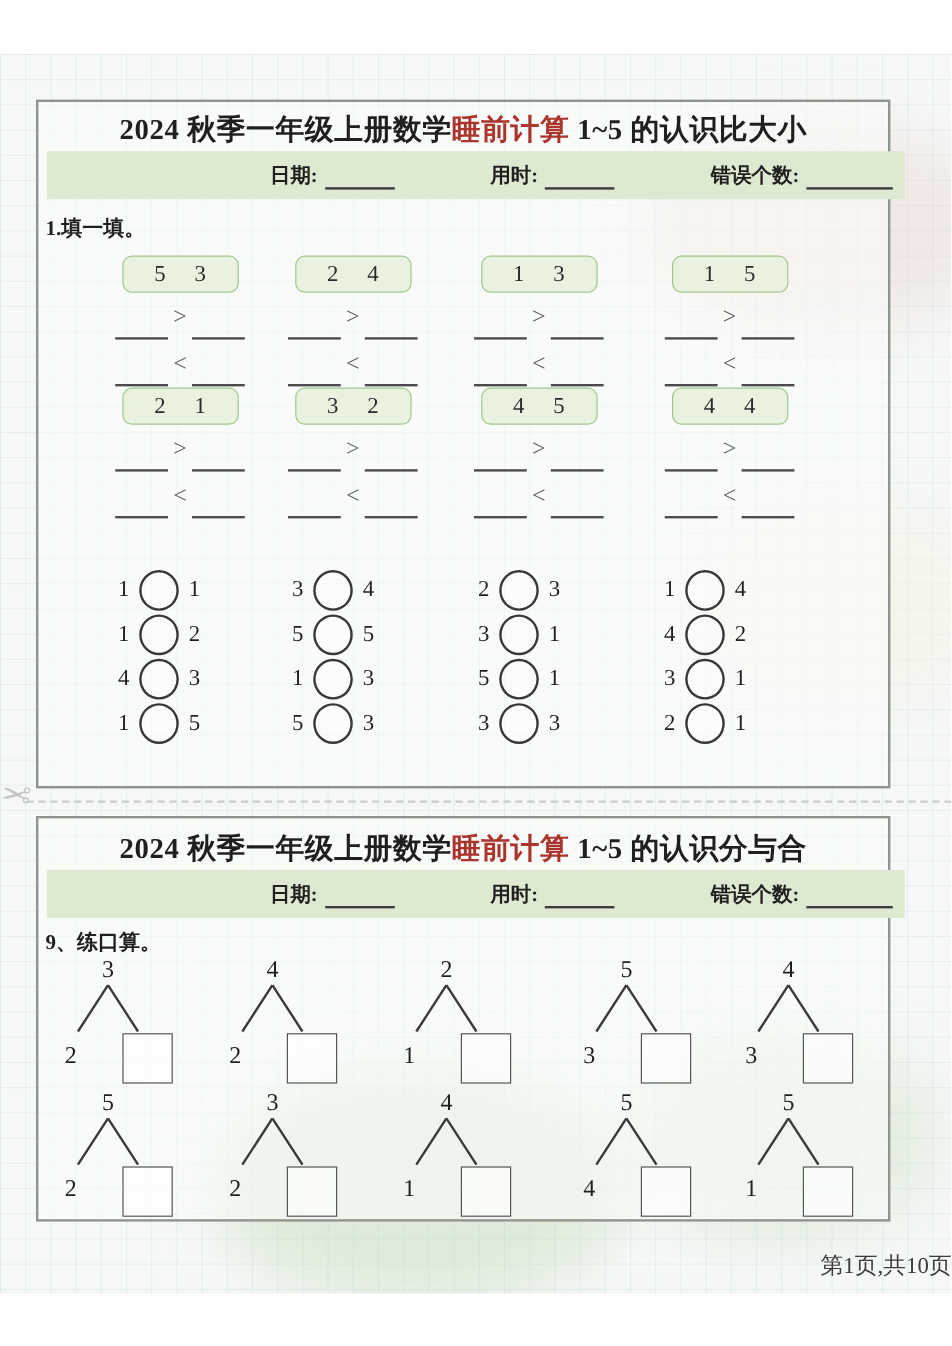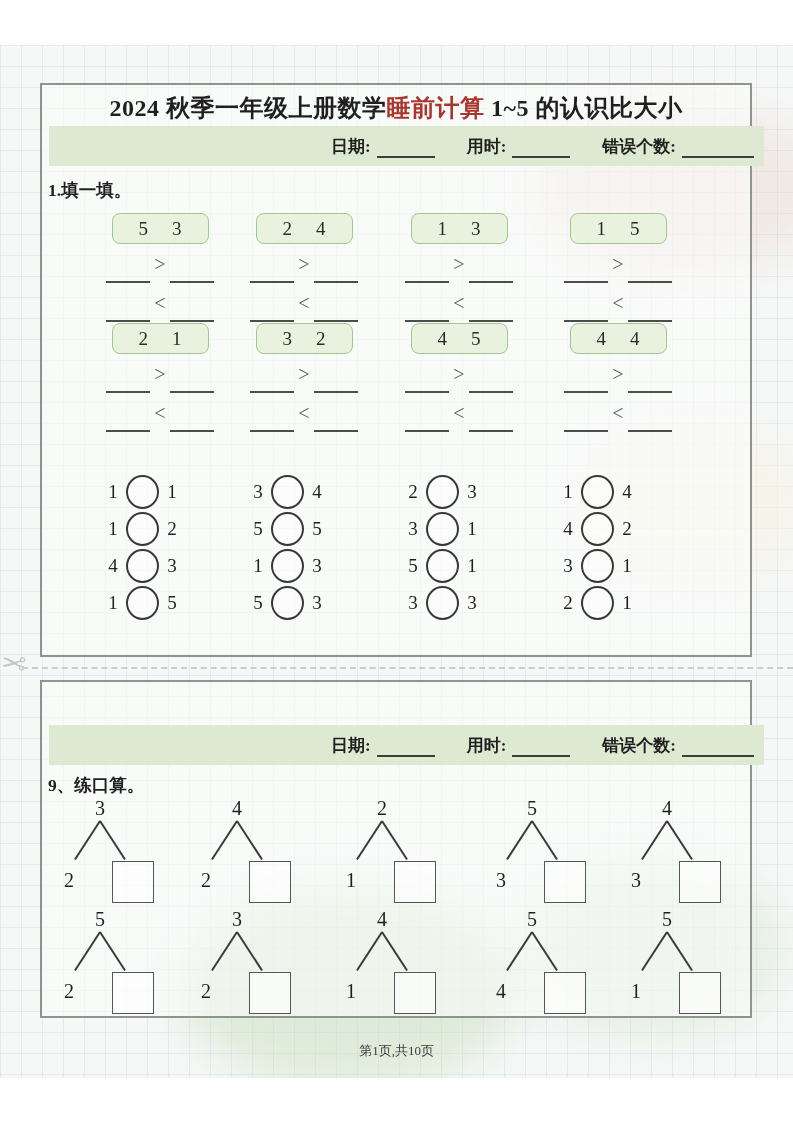--- a/index.html
+++ b/index.html
@@ -14,34 +14,34 @@
       linear-gradient(rgba(185,212,224,0.32) 1px, transparent 1px),
       linear-gradient(90deg, rgba(185,212,224,0.32) 1px, transparent 1px);
     background-size:21px 21px; overflow:hidden; }
   .blob { position:absolute; border-radius:50%; filter:blur(22px); }
   .blob.pink  { width:300px; height:170px; right:-40px; top:60px;  background:rgba(233,205,198,0.35); }
   .blob.green1{ width:340px; height:200px; left:180px; bottom:-10px; background:rgba(196,219,182,0.45); }
   .blob.green2{ width:260px; height:180px; right:10px; bottom:40px; background:rgba(205,224,196,0.40); }
   .blob.cream { width:240px; height:160px; right:-30px; top:380px; background:rgba(245,242,228,0.55); }
 
   
-  .panel { position:absolute; left:40px; width:712px; border:2px solid #8f948f;
+  .panel { position:absolute; left:30px; width:712px; border:2px solid #8f948f;
     background:rgba(252,253,252,0.55);padding-left:20px; }
   .panel.s1 { top:83px;  height:574px; }
   .panel.s2 { top:680px; height:338px; }
 
   .ws-title { position:absolute; left:0; top:7px; width:100%; text-align:center;
     font-size:24px; font-weight:bold; letter-spacing:0.5px; white-space:nowrap; }
   .ws-title .hl { color:#ab342c; }
 
   .banner { position:absolute; left:7px; top:41px; width:715px; height:40px;
     background:#dde9d1; display:flex; justify-content:flex-end; align-items:center;
     padding-right:10px; gap:0; }
   .meta-group { display:flex; align-items:flex-end; margin-left:32px; }
-  .meta-label { font-size:17px; font-weight:bold; }
+  .meta-label { font-size:17px; font-weight:bold;margin-left:48px; }
   .meta-line { display:inline-block; width:58px; height:15px; border-bottom:2px solid #3d3d3d; margin-left:6px; }
   .meta-line.wide { width:72px; }
 
   .sec-heading { position:absolute; left:6px; font-size:17.5px; font-weight:bold;text-align:right; }
 
   
   .cmp-cell { position:absolute; width:110px; }
   .pair-box { width:97px; height:31px; margin:0 auto; background:#e9f2df;
     border:1.6px solid #a3c68e; border-radius:8px; display:flex; justify-content:center;
     align-items:center; gap:24px; font-size:19px; color:#2a2a2a; }
@@ -65,22 +65,22 @@
   .branch.br { transform:rotate(-33deg); }
   .tree .leftnum { position:absolute; left:2px; top:72px; width:24px; text-align:center; font-size:20px; }
   .tree .abox { position:absolute; left:57px; top:64px; width:42px; height:42px;
     border:1.7px solid #565656; background:rgba(255,255,255,0.55); }
 
   
   .cut-line { position:absolute; left:22px; top:667px; width:771px; border-top:2px dashed #cccccc; }
   .scissors { position:absolute; left:1px; top:646px; font-size:30px; color:#c6c6c6;
     transform:scaleX(-1) rotate(-6deg); font-family:"DejaVu Sans",sans-serif; }
 
-  .footer { position:absolute; left:0; top:1042px; width:100%; text-align:center;
-    font-size:13px; color:#3c3c3c; }
+  .footer { position:absolute; left:0; top:1042px; width:100%; text-align:right;
+    font-size:19px; color:#3c3c3c; }
 </style>
 </head>
 <body>
 
 <div class="stage">
 
   <div class="bg-area">
     <div class="blob pink"></div>
     <div class="blob cream"></div>
     <div class="blob green1"></div>
@@ -324,20 +324,23 @@
         <span class="ring"></span>
         <span class="num">1</span>
       </div>
   </div>
 
   <div class="scissors">✂</div>
   <div class="cut-line"></div>
 
   <div class="panel s2">
 
+    <div class="ws-title" style="top:9px;">
+      <span>2024 秋季一年级上册数学</span><span class="hl">睡前计算</span><span> 1~5 的认识分与合</span>
+    </div>
 
     <div class="banner" style="top:43px;">
       <div class="meta-group">
         <span class="meta-label">日期:</span>
         <span class="meta-line"></span>
       </div>
       <div class="meta-group">
         <span class="meta-label">用时:</span>
         <span class="meta-line"></span>
       </div>

